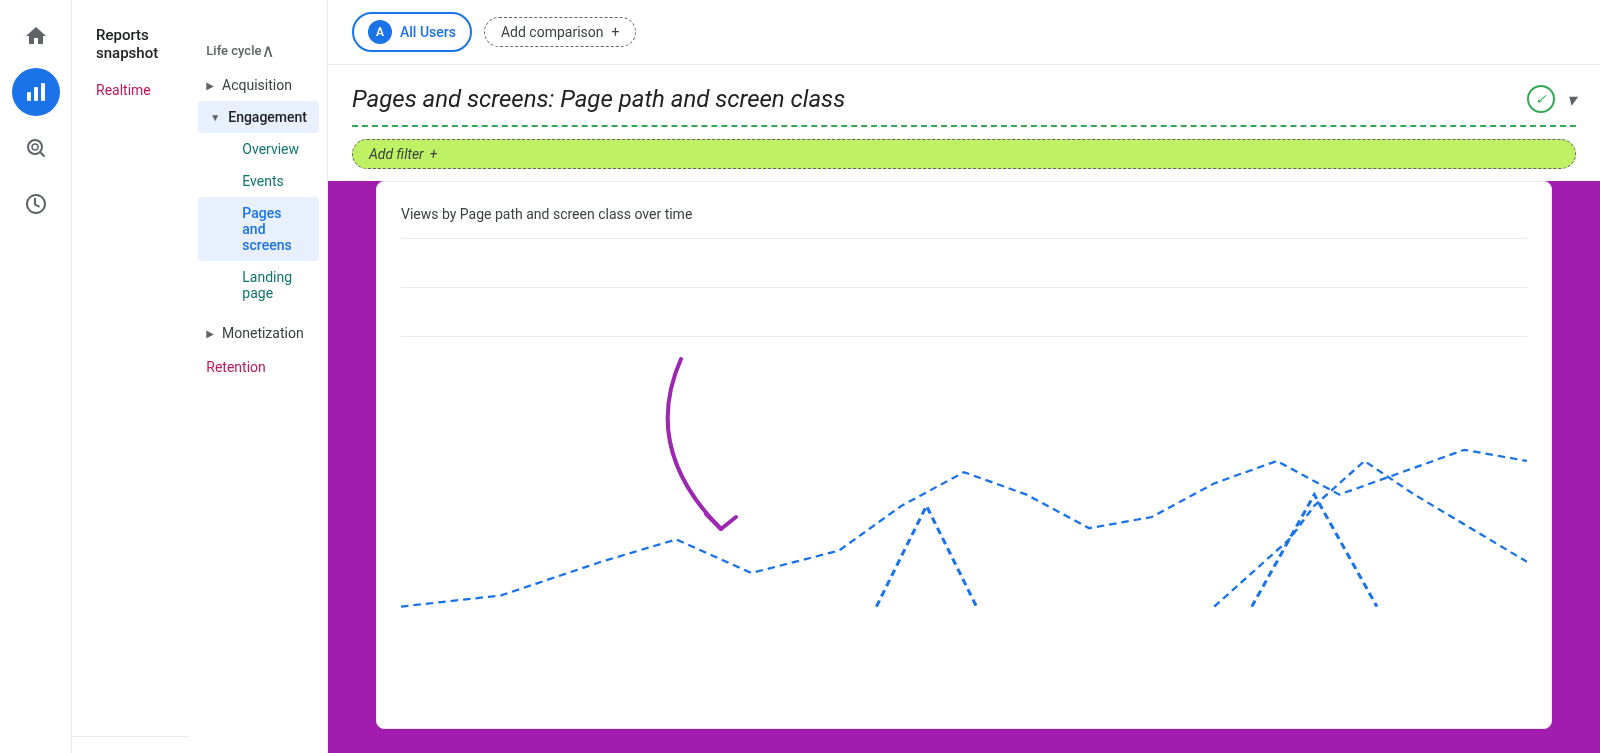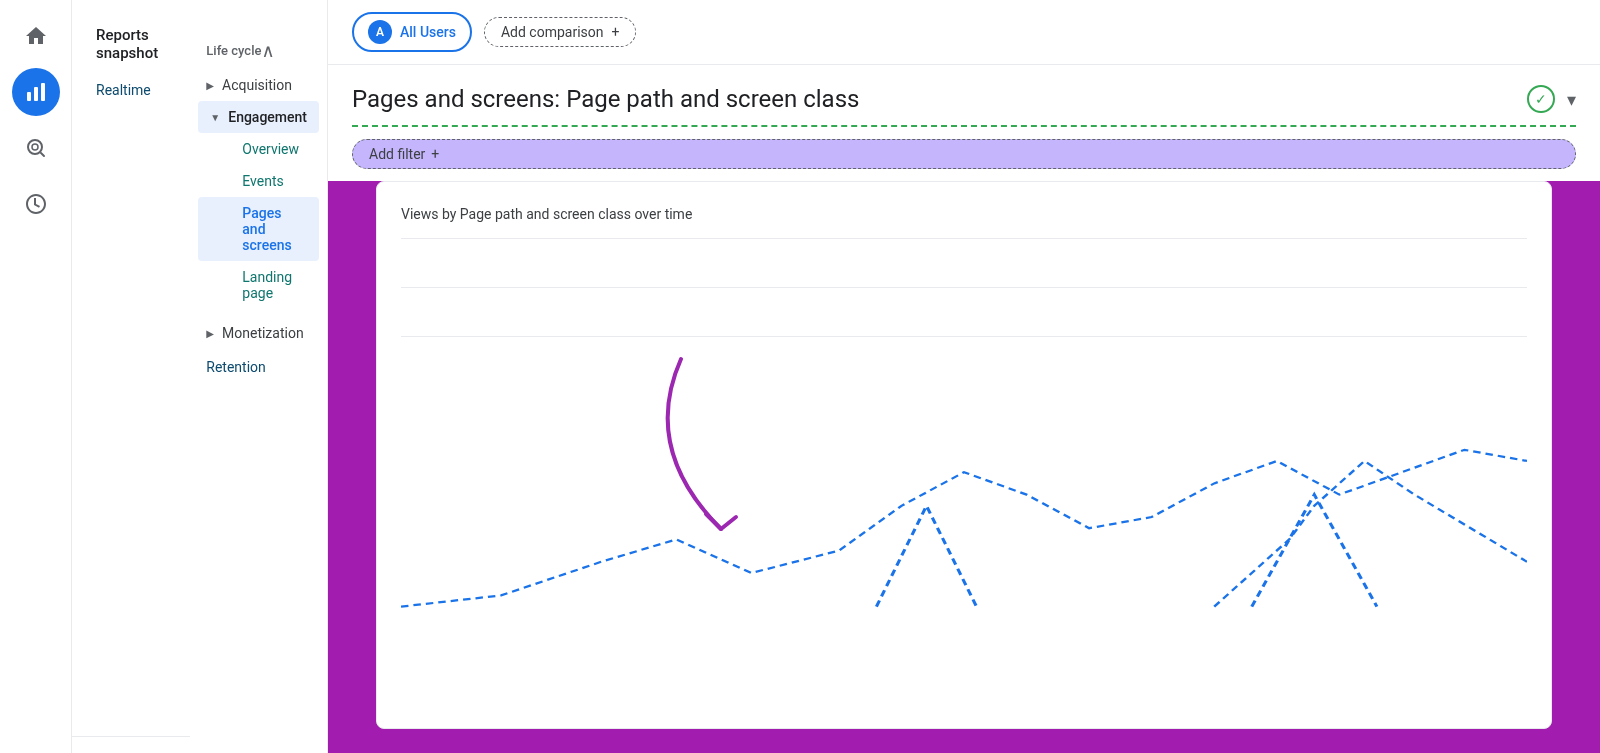--- a/index.html
+++ b/index.html
@@ -55,21 +55,21 @@
       flex-shrink: 0;
     }
 
     .nav-top-section {
       padding: 0 16px 16px 16px;
       border-bottom: 1px solid #e8eaed;
     }
 
     .nav-item-top {
       font-size: 14px;
-      color: #0c4a6e;
+      color: #be185d;
       padding: 10px 8px;
       cursor: pointer;
       border-radius: 4px;
       font-weight: 400;
     }
 
     .nav-item-top.reports-snapshot {
       font-size: 15px;
       font-weight: 500;
       color: #202124;
@@ -191,20 +191,21 @@
       padding: 6px 16px;
       cursor: pointer;
       background: #fff;
       font-size: 14px;
       color: #3c4043;
     }
 
     .page-header {
       padding: 20px 24px 12px 24px;
       background: #fff;
+      font-style: italic;
     }
 
     .page-title-row {
       display: flex;
       align-items: center;
       gap: 12px;
       border-bottom: 2px dashed #34a853;
       padding-bottom: 12px;
       margin-bottom: 12px;
     }
@@ -235,21 +236,21 @@
     }
 
     .add-filter-btn {
       display: flex;
       align-items: center;
       gap: 6px;
       border: 1.5px dashed #5f6368;
       border-radius: 24px;
       padding: 6px 16px;
       cursor: pointer;
-      background: #c4b5fd;
+      background: #bef264;
       font-size: 14px;
       color: #3c4043;
     }
 
     .chart-area {
       flex: 1;
       margin: 0 24px 24px 24px;
       background: #fff;
       border-radius: 8px;
       border: 1px solid #e8eaed;

